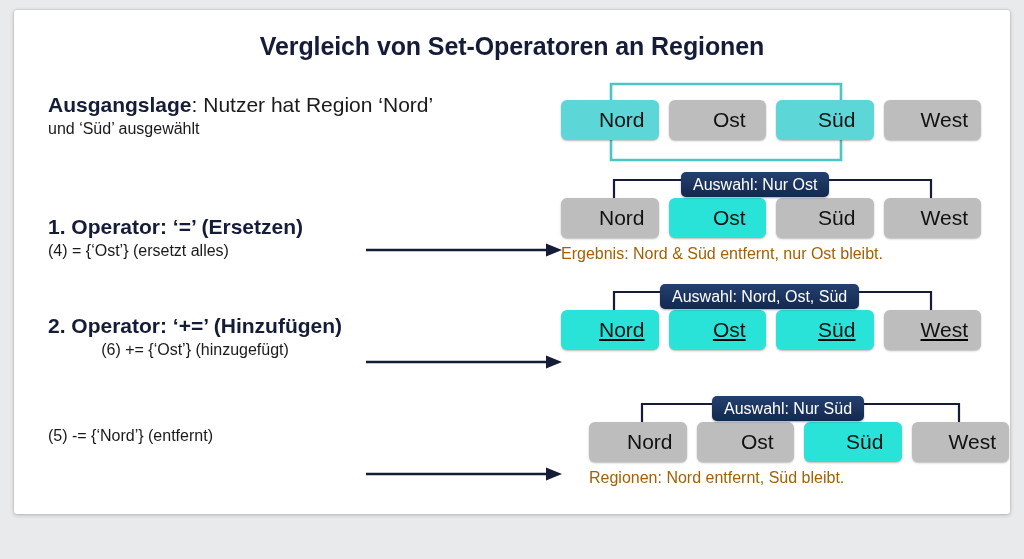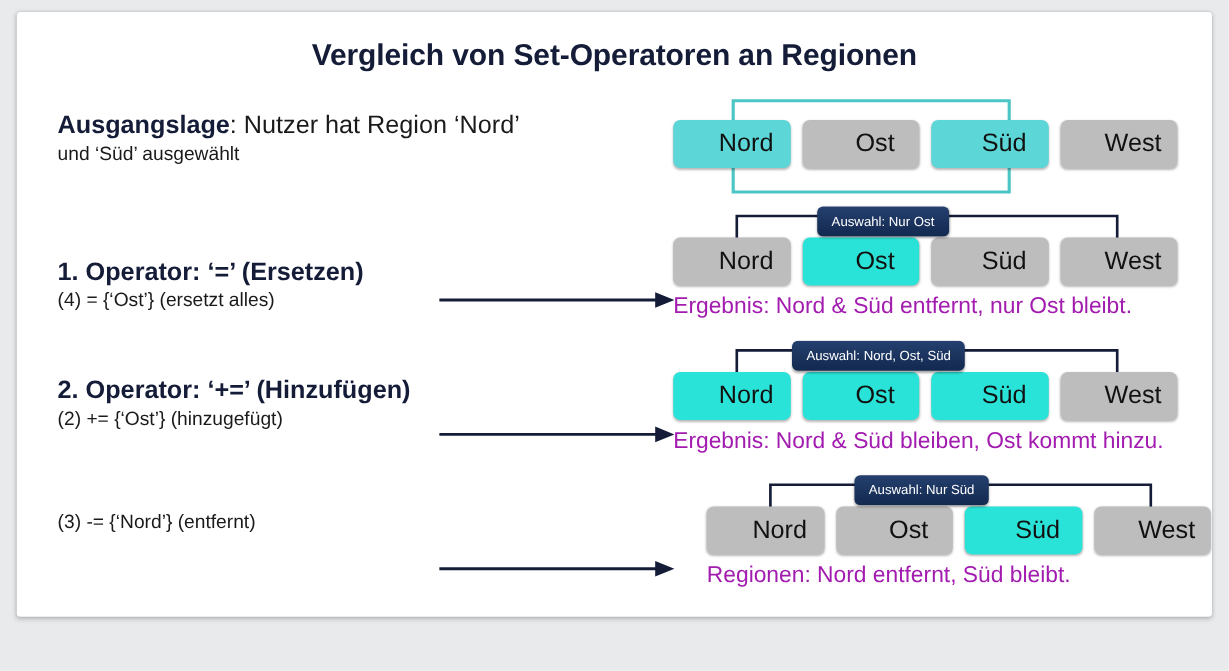--- a/index.html
+++ b/index.html
@@ -41,64 +41,64 @@
   .lsub{
     font-size:16px;color:#1a1a1a;font-weight:normal;
     white-space:nowrap;line-height:1.25;margin-top:1px;
   }
 
   
   #intro{top:82px;width:500px;}
   #intro .lhead{white-space:normal;}
 
   #op1{top:204px;}
-  #op2{top:303px;}
+  #op2{top:303px;text-align:center;}
   #op3{top:415px;}
 
   
   .arrow{position:absolute;left:352px;width:196px;height:16px;}
 
   
   .rowwrap{position:absolute;left:547px;width:420px;}
   #row0{top:90px;}
   #row1{top:188px;}
-  #row2{top:300px;}
+  #row2{top:300px;text-decoration:underline;}
   #row3{top:412px;margin-left:28px;}
 
   .pills{position:relative;display:flex;gap:10px;}
   .pill{
     width:100px;height:40px;
     border-radius:6px;
     display:flex;align-items:center;justify-content:center;
     font-size:21px;color:#111111;
     background:#bdbdbd;
     box-shadow:0 1px 2px rgba(0,0,0,.28);
     user-select:none;
     padding-left:24px;
   }
   .pill.sel-soft{background:#5cd6d6;}
   .pill.sel-bright{background:#2ae3d8;}
 
   .caption{
     margin-top:7px;
-    font-size:19px;color:#a21caf;
+    font-size:16px;color:#a16207;
     white-space:nowrap;
   }
 
   
   .badge{
     position:absolute;
     top:-26px;
     height:25px;
     padding:0 12px;
     border-radius:5px;
     background:#15305e;
     background-image:linear-gradient(180deg,#25406f 0%,#12294f 100%);
     color:#ffffff;
-    font-size:11px;
+    font-size:16px;
     display:flex;align-items:center;justify-content:center;
     box-shadow:0 1px 2px rgba(0,0,0,.35);
     white-space:nowrap;
     z-index:3;
   }
 
   
   .bracket{position:absolute;left:0;top:-32px;width:420px;height:46px;overflow:visible;}
   .loop{position:absolute;left:-10px;top:-24px;width:440px;height:92px;overflow:visible;}
 </style>
@@ -114,25 +114,25 @@
     <div class="lsub">und ‘Süd’ ausgewählt</div>
   </div>
 
   <div class="lblock" id="op1">
     <div class="lhead">1. Operator: ‘=’ (Ersetzen)</div>
     <div class="lsub">(4) = {‘Ost’} (ersetzt alles)</div>
   </div>
 
   <div class="lblock" id="op2">
     <div class="lhead">2. Operator: ‘+=’ (Hinzufügen)</div>
-    <div class="lsub">(2) += {‘Ost’} (hinzugefügt)</div>
+    <div class="lsub">(6) += {‘Ost’} (hinzugefügt)</div>
   </div>
 
   <div class="lblock" id="op3">
-    <div class="lsub">(3) -= {‘Nord’} (entfernt)</div>
+    <div class="lsub">(5) -= {‘Nord’} (entfernt)</div>
   </div>
 
   <svg class="arrow" style="top:232px" viewBox="0 0 196 16">
     <line x1="0" y1="8" x2="183" y2="8" stroke="#141c38" stroke-width="2.4"></line>
     <polygon points="196,8 180,1.5 180,14.5" fill="#141c38"></polygon>
   </svg>
   <svg class="arrow" style="top:344px" viewBox="0 0 196 16">
     <line x1="0" y1="8" x2="183" y2="8" stroke="#141c38" stroke-width="2.4"></line>
     <polygon points="196,8 180,1.5 180,14.5" fill="#141c38"></polygon>
   </svg>
@@ -176,21 +176,20 @@
     <svg class="bracket" viewBox="0 0 420 46">
       <path d="M 53 44 L 53 14 L 370 14 L 370 44" fill="none" stroke="#141c38" stroke-width="2.2"></path>
     </svg>
     <div class="badge" style="left:99px">Auswahl: Nord, Ost, Süd</div>
     <div class="pills">
       <div class="pill sel-bright">Nord</div>
       <div class="pill sel-bright">Ost</div>
       <div class="pill sel-bright">Süd</div>
       <div class="pill">West</div>
     </div>
-    <div class="caption">Ergebnis: Nord &amp; Süd bleiben, Ost kommt hinzu.</div>
   </div>
 
   <div class="rowwrap" id="row3">
     <svg class="bracket" viewBox="0 0 420 46">
       <path d="M 53 44 L 53 14 L 370 14 L 370 44" fill="none" stroke="#141c38" stroke-width="2.2"></path>
     </svg>
     <div class="badge" style="left:123px">Auswahl: Nur Süd</div>
     <div class="pills">
       <div class="pill">Nord</div>
       <div class="pill">Ost</div>

